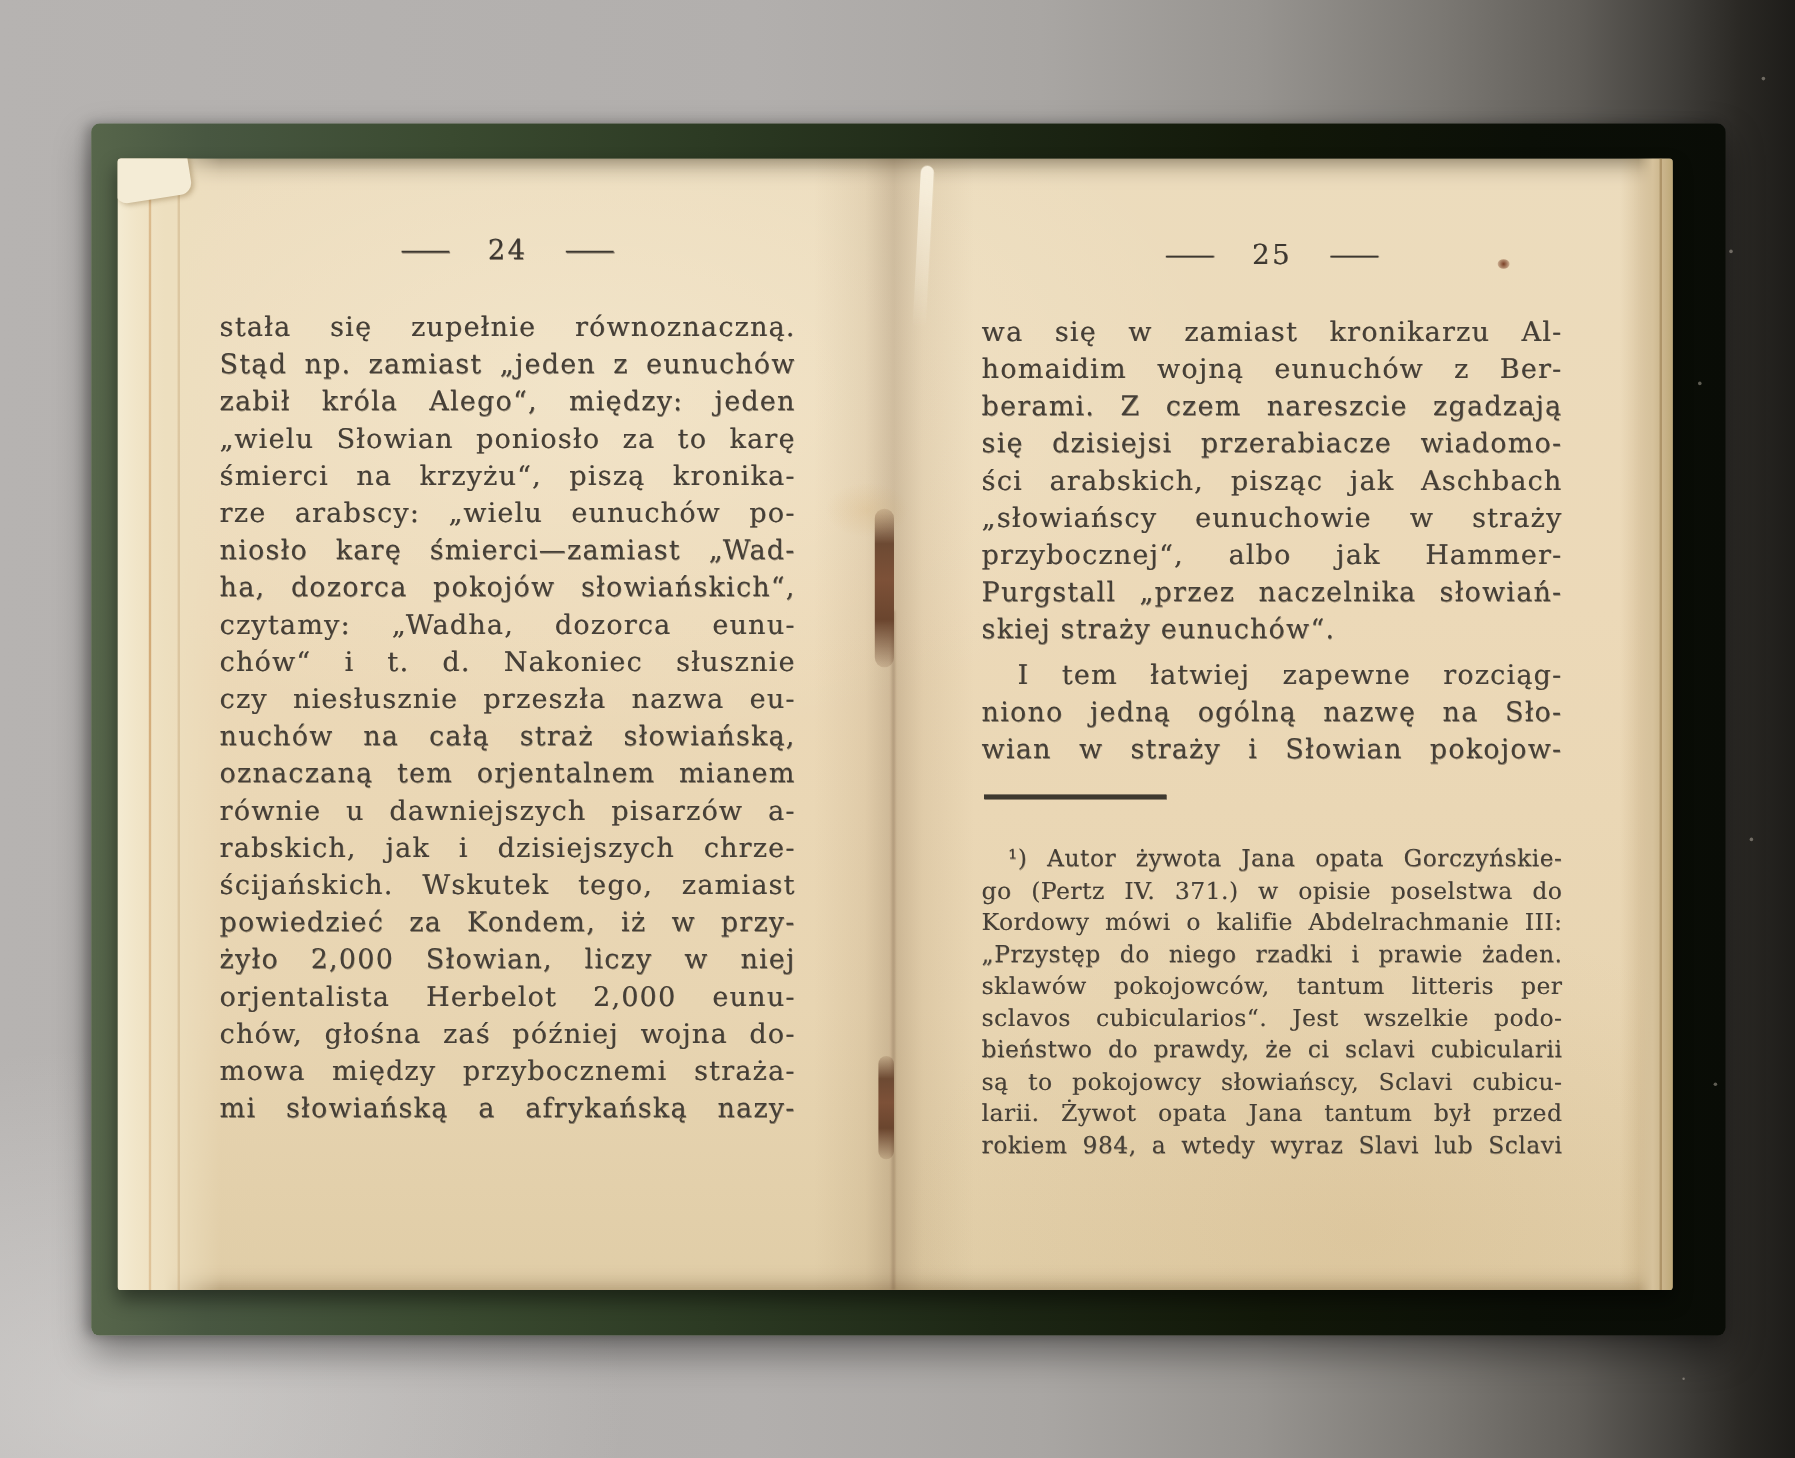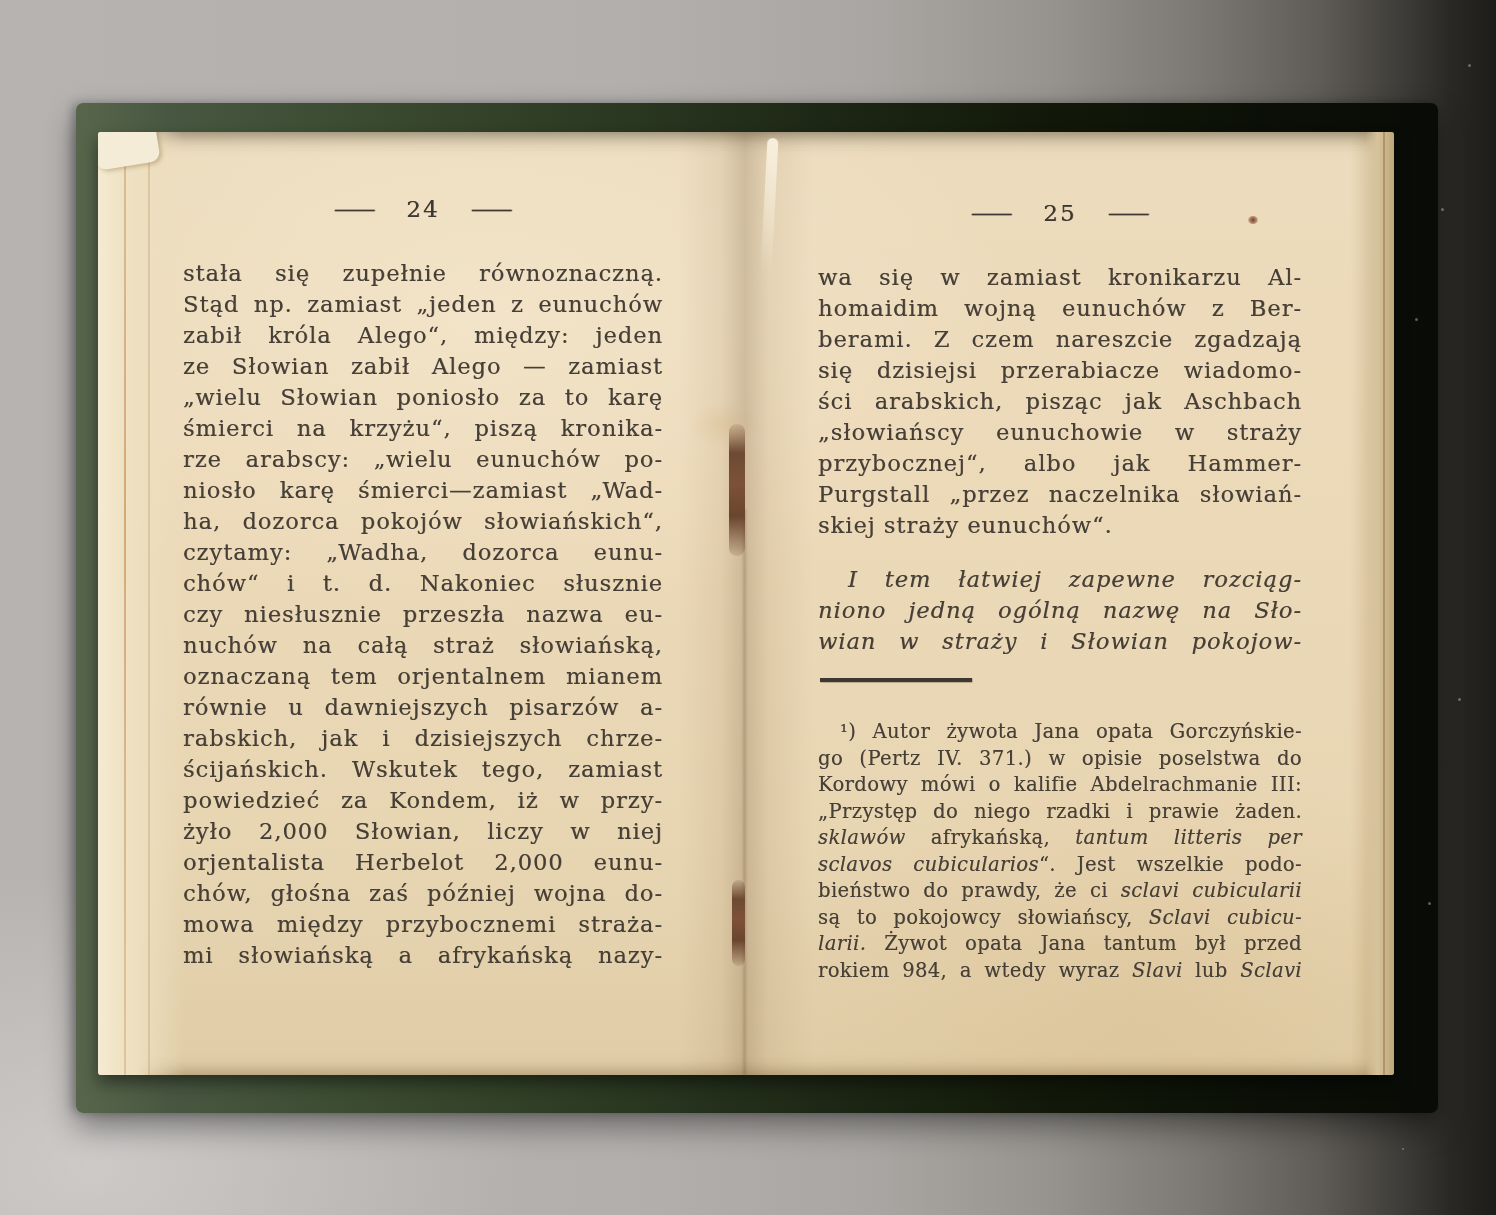--- a/index.html
+++ b/index.html
@@ -82,32 +82,32 @@
     text-shadow:0.4px 0.4px 0 rgba(60,50,40,0.55);
   }
   .page-header .dash { display:inline-block; transform:scaleX(1.9); }
   .pnum { letter-spacing:2px; }
   .body {
     font-size:22.5px; line-height:31px; letter-spacing:1px;
     text-shadow:0.4px 0.4px 0 rgba(62,52,40,0.50);
   }
   .line { text-align:justify; text-align-last:justify; text-justify:inter-word; }
   .line.no-just { text-align:left; text-align-last:auto; }
-  .para2 { margin-top:23px;font-style:italic; }
+  .para2 { margin-top:7px; }
   .para2 .line:first-child { text-indent:30px; }
   .footnote-rule {
     width:152px; height:4px; margin:21px 0 0 2px; background:#3e3930;
     box-shadow:0.5px 0.5px 0 rgba(60,50,40,0.5);
   }
   .footnote {
     margin-top:37px; font-size:19.5px; line-height:26.5px; letter-spacing:0.4px;
     text-shadow:0.3px 0.3px 0 rgba(62,52,40,0.45);
   }
   .footnote .line:first-child { text-indent:22px; }
-  .it { font-style:italic; }
+  .it { }
   
   .rust-spot {
     position:absolute; left:1248px; top:216px; width:10px; height:8px; border-radius:50%;
     background:radial-gradient(circle,#7a4026 0%, rgba(122,64,38,0.45) 60%, rgba(122,64,38,0) 100%);
   }
   .stain {
     position:absolute; left:590px; top:270px; width:70px; height:46px; border-radius:50%;
     background:radial-gradient(closest-side, rgba(205,160,90,0.18), rgba(205,160,90,0)); 
   }
   .speck { position:absolute; width:3px; height:3px; border-radius:50%; background:rgba(225,215,200,0.40); }
@@ -135,21 +135,20 @@
     <div class="page-content left">
       <div class="page-header">
         <span class="dash">—</span>
         <span class="pnum">24</span>
         <span class="dash">—</span>
       </div>
       <div class="body">
           <div class="line"><span>stała się zupełnie równoznaczną.</span></div>
           <div class="line"><span>Stąd np. zamiast „jeden z eunuchów</span></div>
           <div class="line"><span>zabił króla Alego“, między: jeden</span></div>
-          <div class="line"><span>ze Słowian zabił Alego — zamiast</span></div>
           <div class="line"><span>„wielu Słowian poniosło za to karę</span></div>
           <div class="line"><span>śmierci na krzyżu“, piszą kronika-</span></div>
           <div class="line"><span>rze arabscy: „wielu eunuchów po-</span></div>
           <div class="line"><span>niosło karę śmierci—zamiast „Wad-</span></div>
           <div class="line"><span>ha, dozorca pokojów słowiańskich“,</span></div>
           <div class="line"><span>czytamy: „Wadha, dozorca eunu-</span></div>
           <div class="line"><span>chów“ i t. d. Nakoniec słusznie</span></div>
           <div class="line"><span>czy niesłusznie przeszła nazwa eu-</span></div>
           <div class="line"><span>nuchów na całą straż słowiańską,</span></div>
           <div class="line"><span>oznaczaną tem orjentalnem mianem</span></div>
@@ -186,21 +185,21 @@
           <div class="line"><span>I tem łatwiej zapewne rozciąg-</span></div>
           <div class="line"><span>niono jedną ogólną nazwę na Sło-</span></div>
           <div class="line"><span>wian w straży i Słowian pokojow-</span></div>
         </div>
       <div class="footnote-rule"></div>
       <div class="footnote">
           <div class="line"><span>¹) Autor żywota Jana opata Gorczyńskie-</span></div>
           <div class="line"><span>go (Pertz IV. 371.) w opisie poselstwa do</span></div>
           <div class="line"><span>Kordowy mówi o kalifie Abdelrachmanie III:</span></div>
           <div class="line"><span>„Przystęp do niego rzadki i prawie żaden.</span></div>
-          <div class="line"><span class="it">sklawów</span><span> afrykańską, </span><span class="it">tantum litteris per</span></div>
+          <div class="line"><span class="it">sklawów</span><span> pokojowców, </span><span class="it">tantum litteris per</span></div>
           <div class="line"><span class="it">sclavos cubicularios</span><span>“. Jest wszelkie podo-</span></div>
           <div class="line"><span>bieństwo do prawdy, że ci </span><span class="it">sclavi cubicularii</span></div>
           <div class="line"><span>są to pokojowcy słowiańscy, </span><span class="it">Sclavi cubicu-</span></div>
           <div class="line"><span class="it">larii.</span><span> Żywot opata Jana tantum był przed</span></div>
           <div class="line"><span>rokiem 984, a wtedy wyraz </span><span class="it">Slavi</span><span> lub </span><span class="it">Sclavi</span></div>
         </div>
     </div>
   </div>
 
   <div class="rust-spot"></div>

